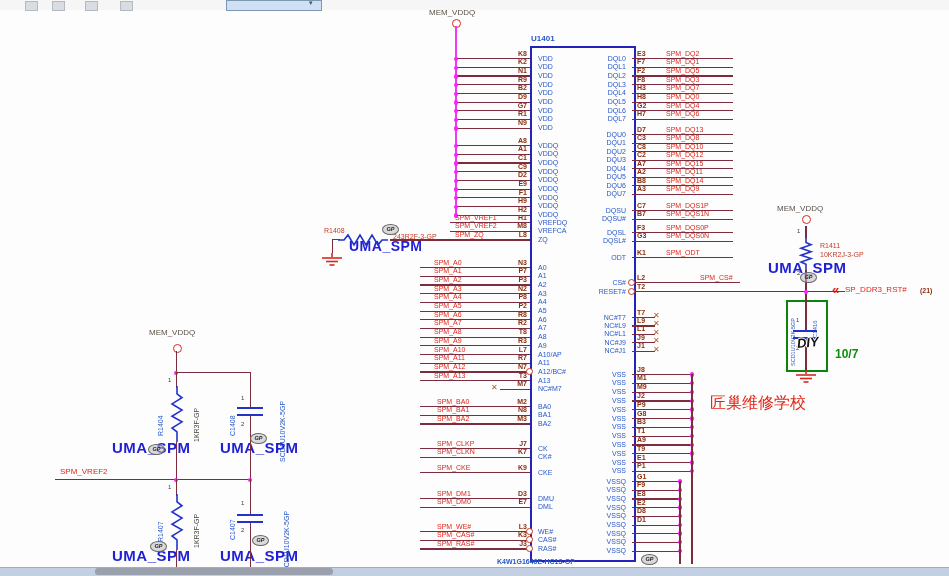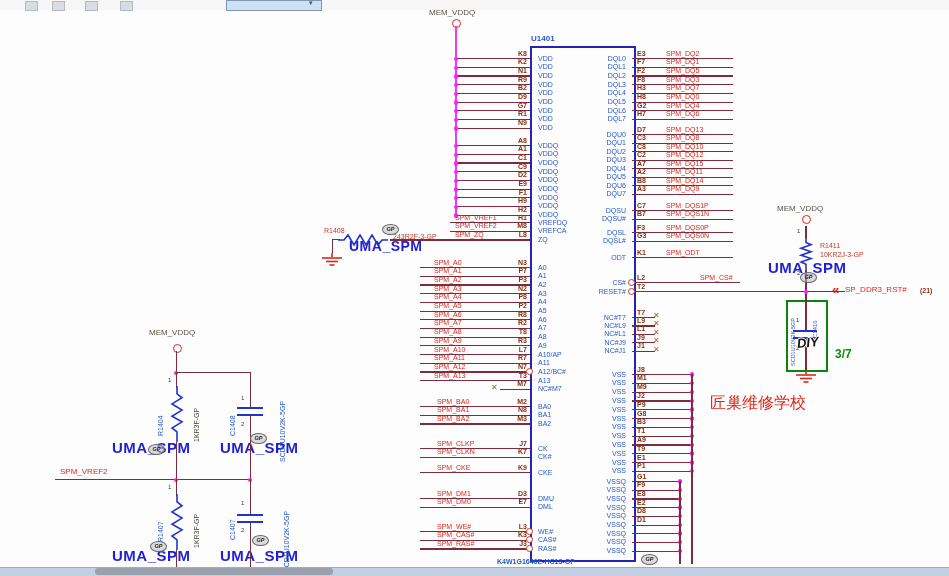--- a/index.html
+++ b/index.html
@@ -91,21 +91,21 @@
   <div class="greenbox"></div>
   <div class="t rot blue" style="left:812px;top:338px;font-size:6px">C1416</div>
   <div class="t rot blue" style="left:790px;top:366px;font-size:5.5px">SCD1U10V2K-5GP</div>
 
   <div class="t" style="left:832px;top:283px;font-size:13px;font-weight:bold;color:#e02518">«</div>
   <div class="t net" style="left:845px;top:286px;font-size:8px">SP_DDR3_RST#</div>
   <div class="t pin" style="left:920px;top:287px">(21)</div>
 
   <div class="t school" style="left:710px;top:394px">匠巢维修学校</div>
   <div class="t diy" style="left:797px;top:336px;z-index:30">DIY</div>
-  <div class="t pageref" style="left:835px;top:348px">3/7</div>
+  <div class="t pageref" style="left:835px;top:348px">10/7</div>
 
   <div class="hbar"></div>
   <div class="hthumb" style="z-index:41"></div>
 <div class="ring" style="left: 452px; top: 19px;"></div>
     <div class="wire" style="left: 455px; top: 26px; width: 1.5px; height: 189px; background: rgb(239, 59, 239);"></div>
     <div class="wire" style="left: 456px; top: 58px; width: 74px; height: 1.2px; background: rgb(125, 44, 62);"></div>
     <div class="dot" style="left: 453.5px; top: 56.8px;"></div>
     <div class="t pin pr" style="left: 488px; top: 49.5px; width: 39px;">K8</div>
     <div class="t pname" style="left: 538px; top: 54.5px;">VDD</div>
     <div class="wire" style="left: 456px; top: 66.7px; width: 74px; height: 1.2px; background: rgb(125, 44, 62);"></div>

